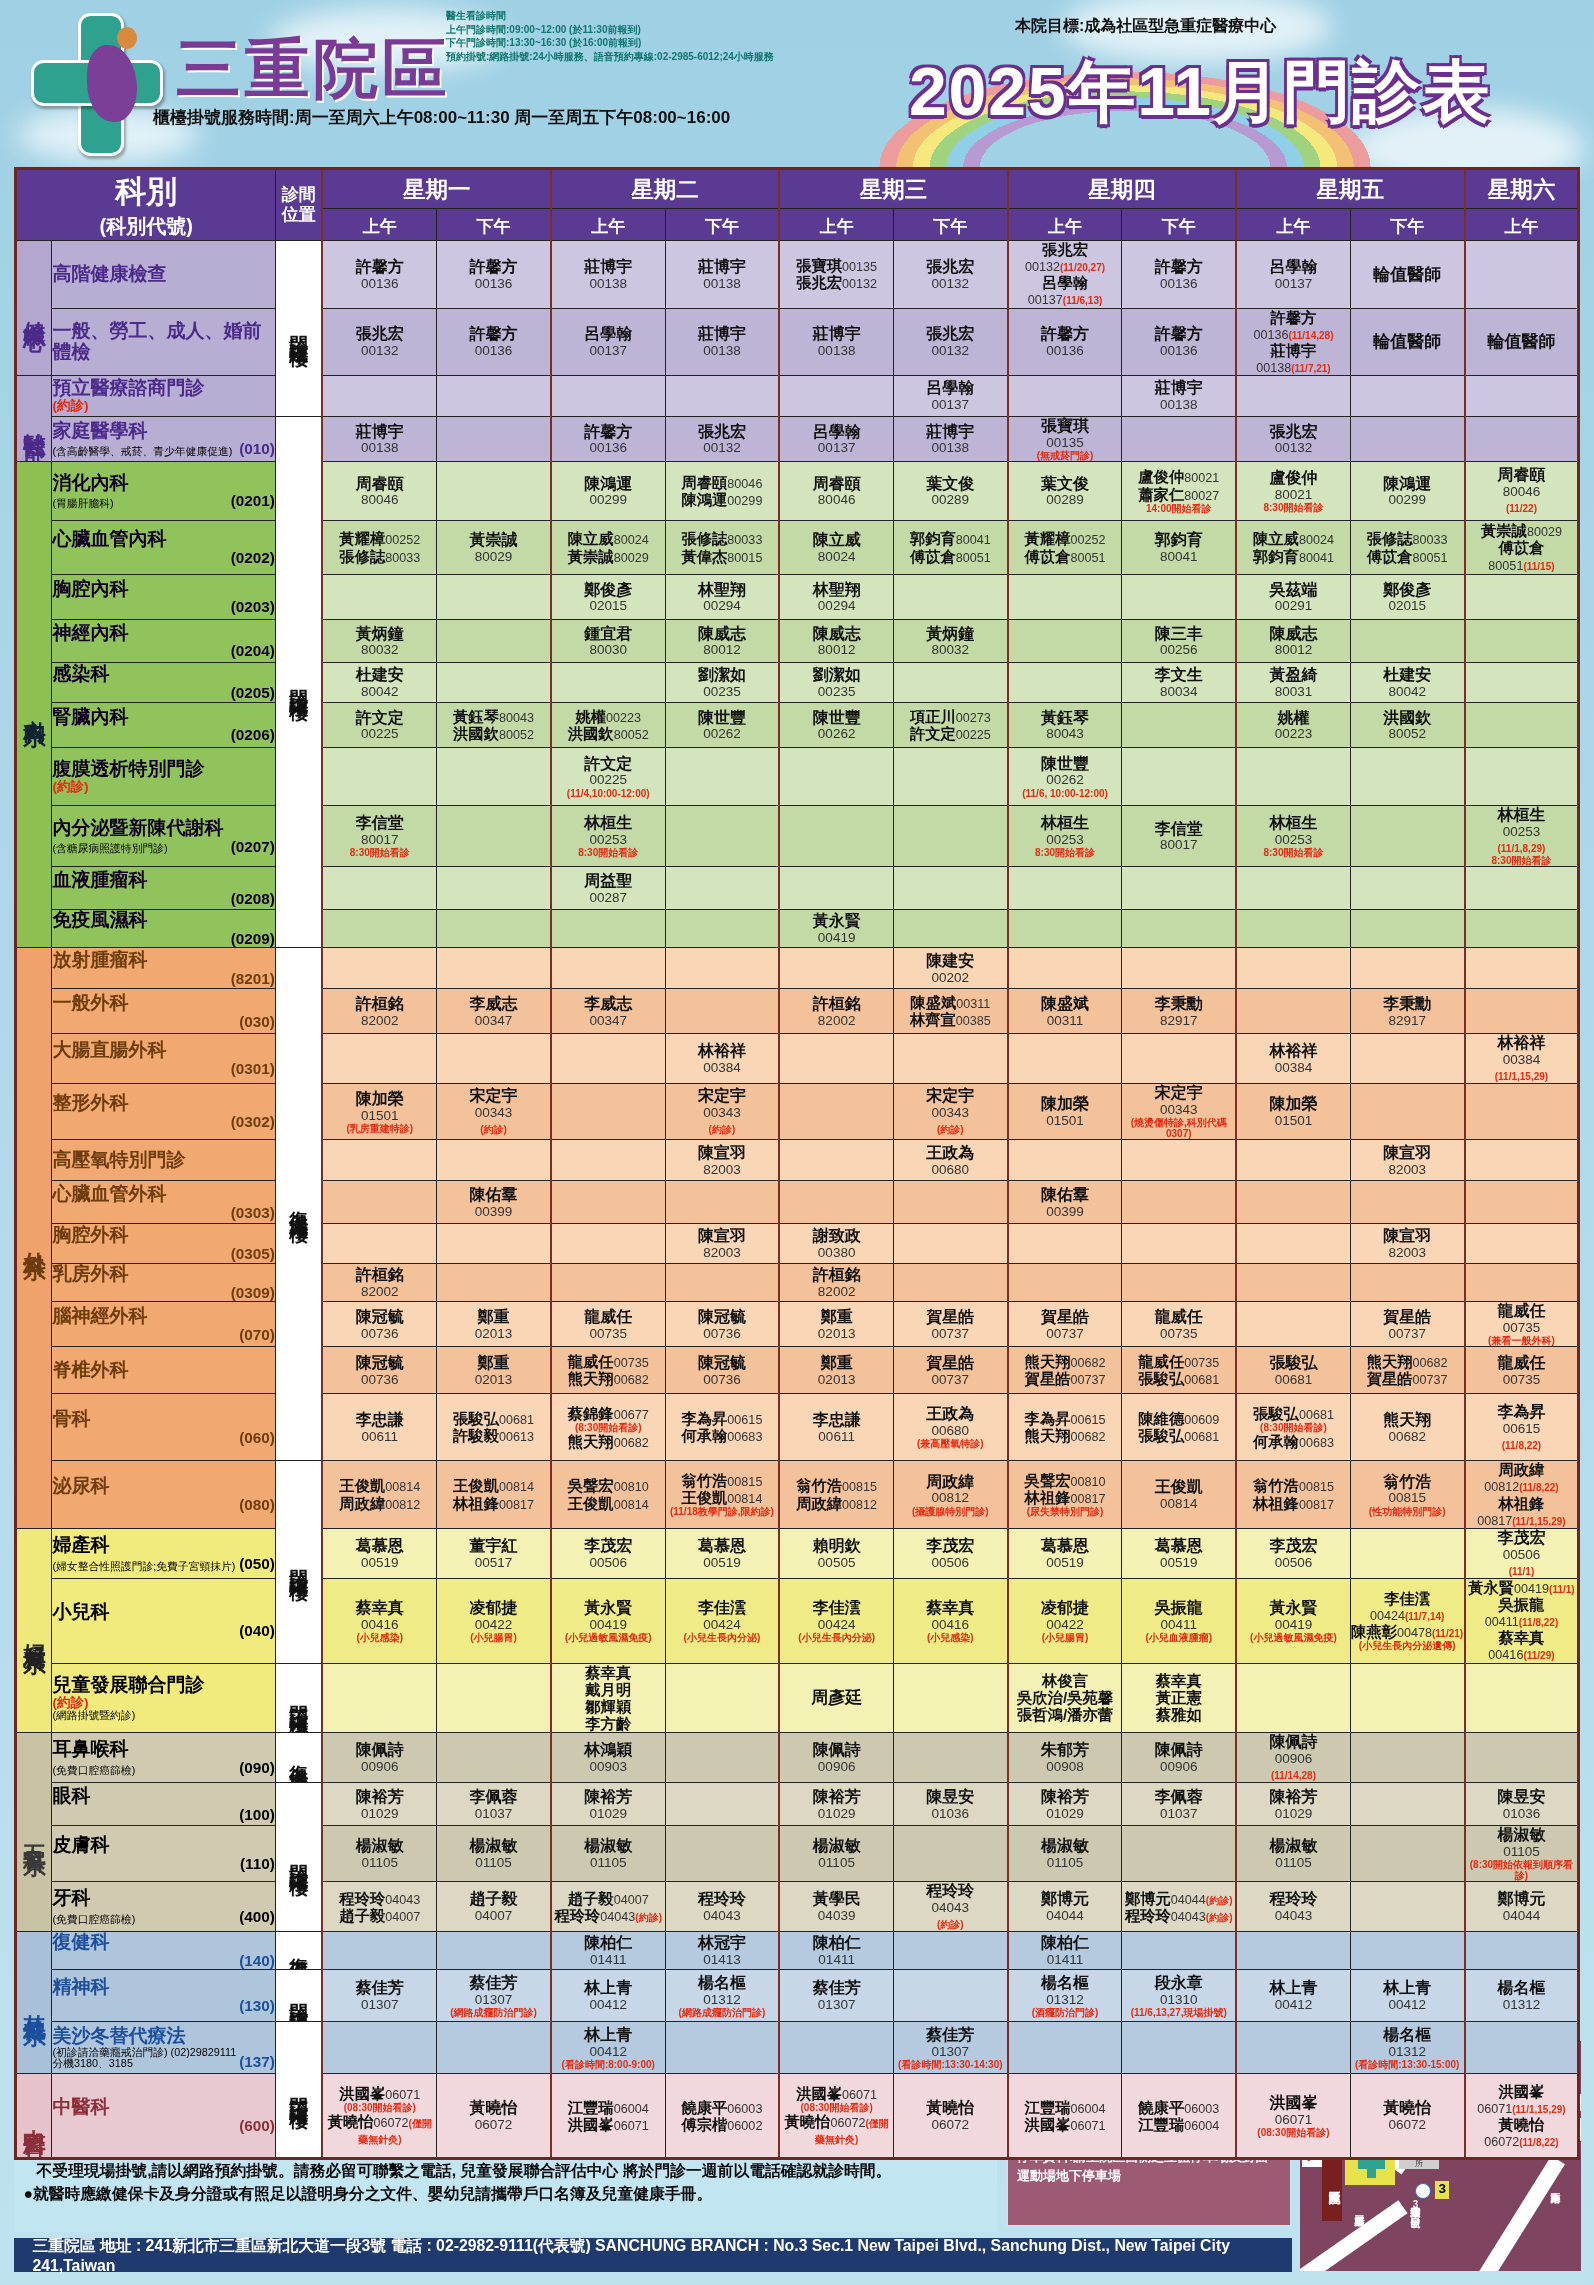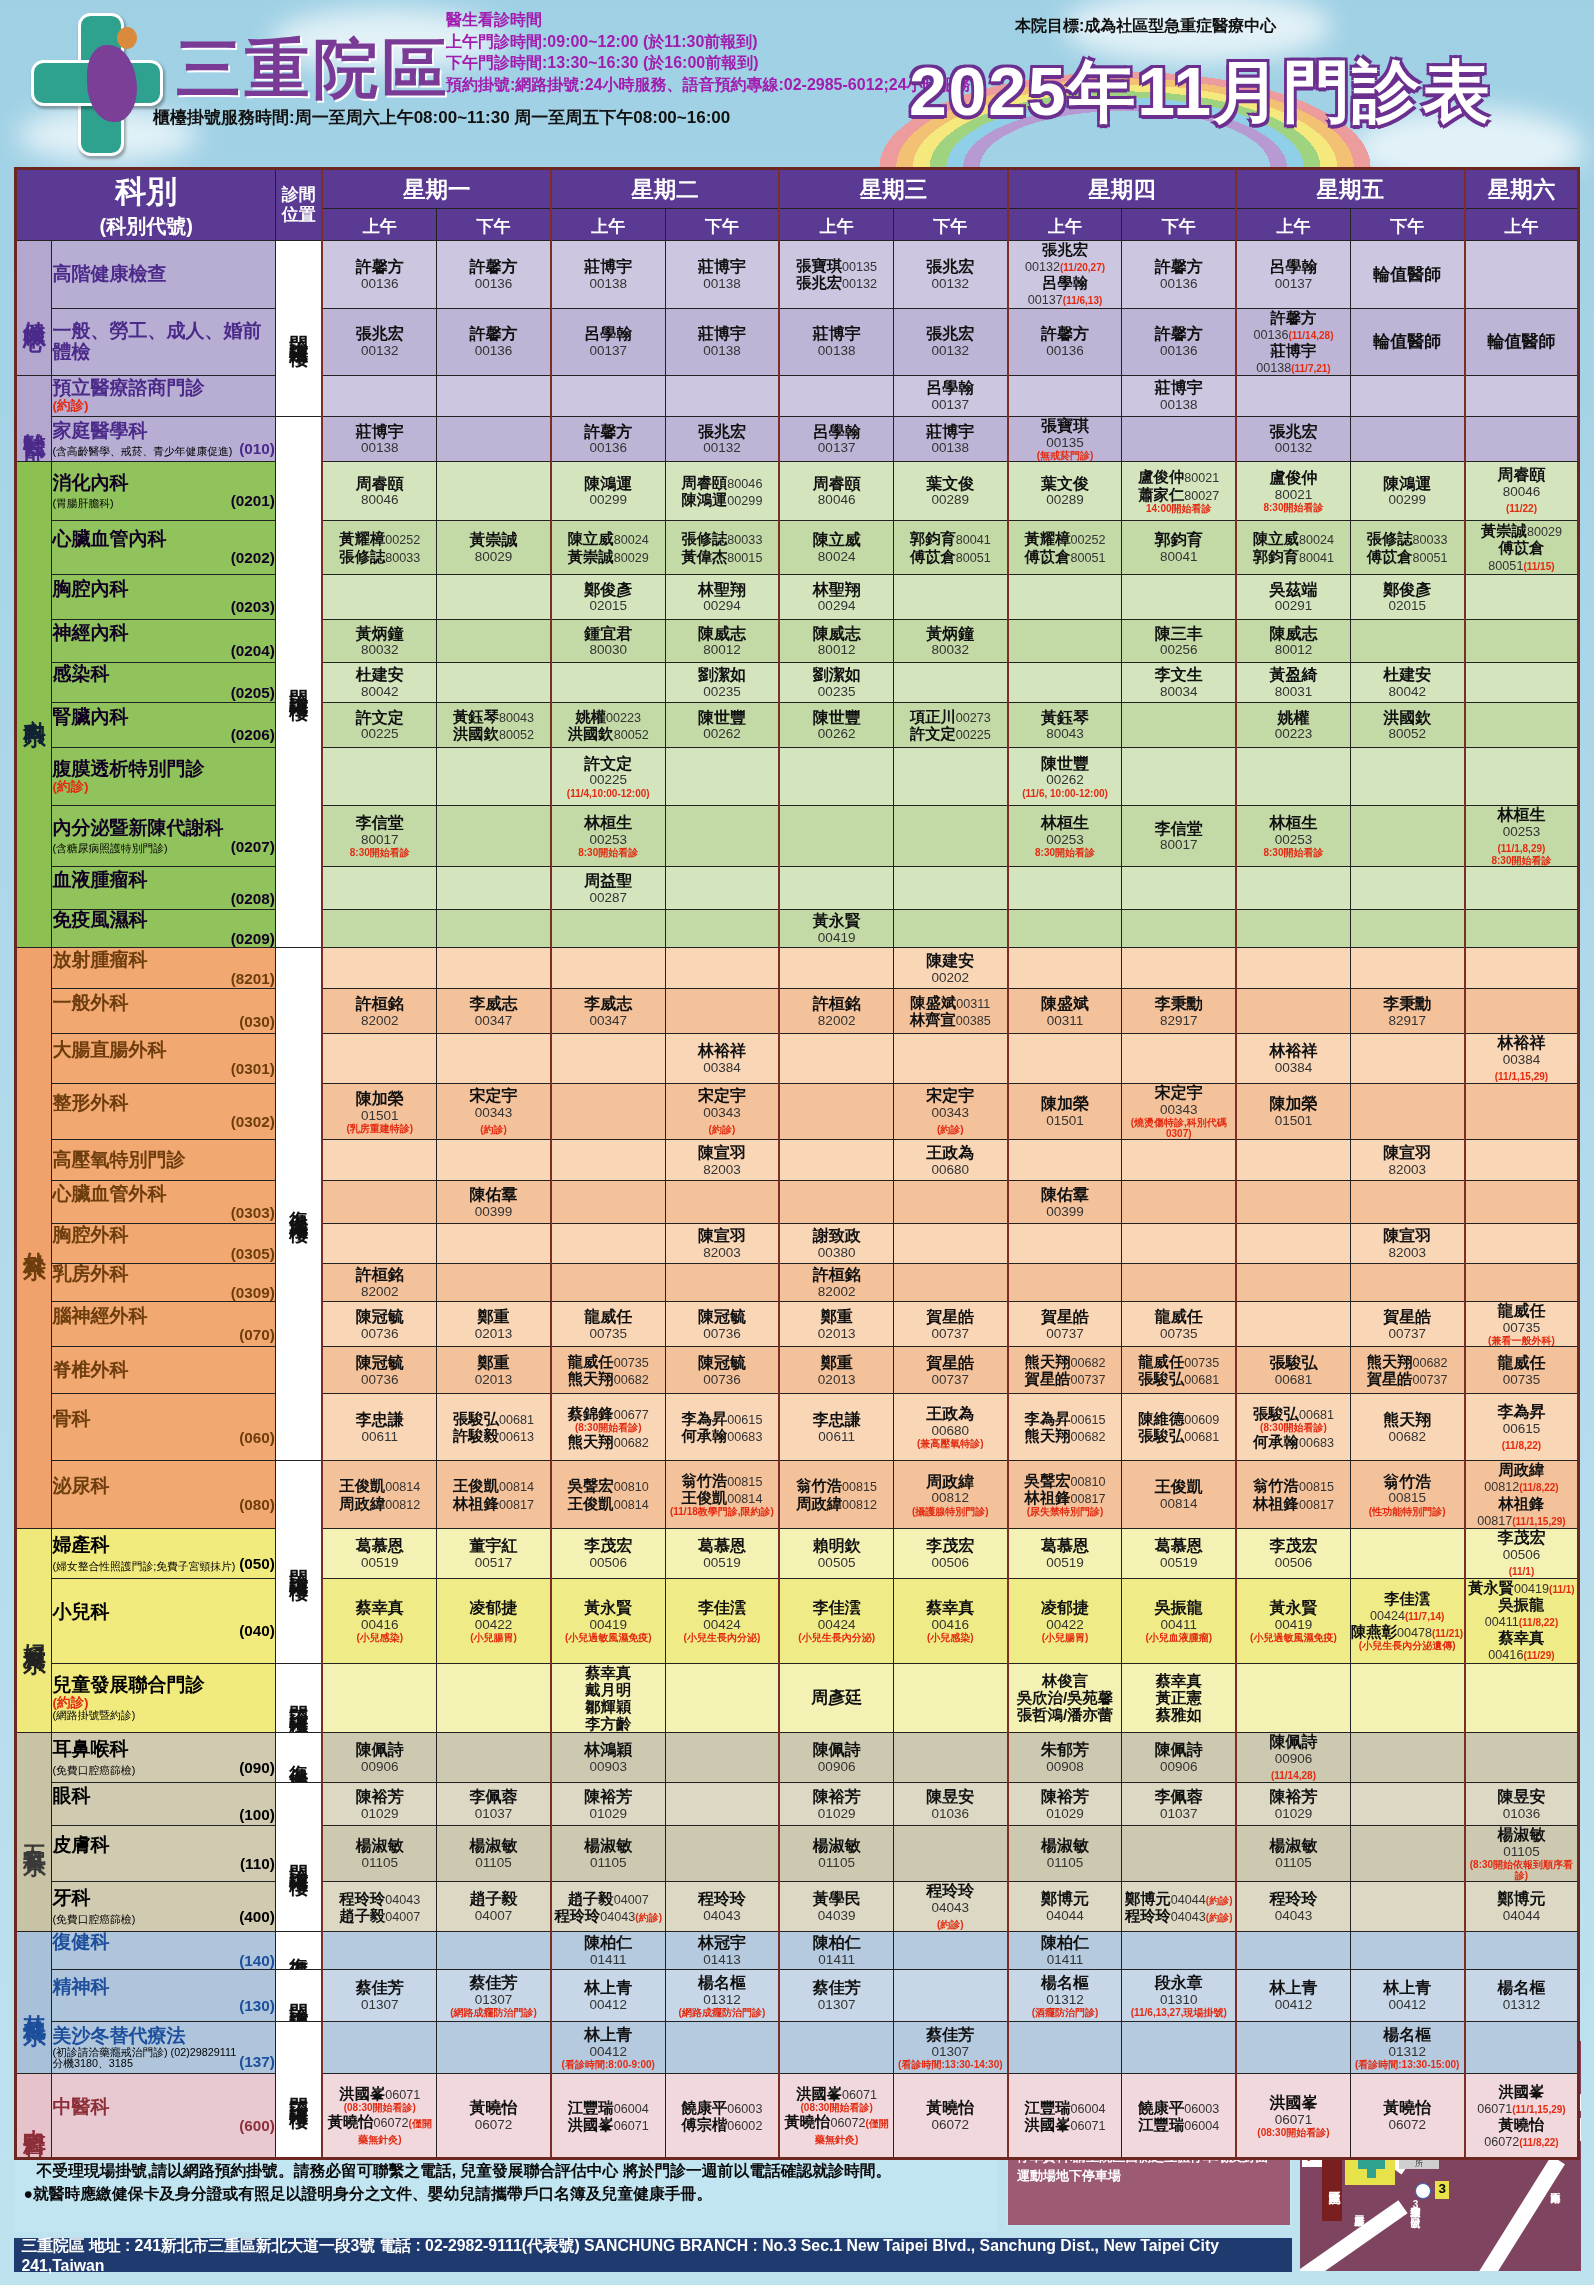--- a/index.html
+++ b/index.html
@@ -11,21 +11,21 @@
   .cloud{position:absolute;background:#eef7fb;border-radius:50%;filter:blur(12.6px);opacity:.85;}
   
   .hdr{position:absolute;left:0;top:0;width:1595px;height:165px;}
   .logo{position:absolute;left:31px;top:12.6px;width:135px;height:142px;}
   .logo .bar{position:absolute;background:#2fa18f;border:3.6px solid #fff;border-radius:12.6px;box-shadow:1.8px 2.7px 2.7px rgba(0,0,0,.3);}
   .logo .v{left:47px;top:0;width:40px;height:137px;}
   .logo .h{left:0;top:47px;width:126px;height:40px;}
   .logo .fig{position:absolute;left:56px;top:32px;width:50px;height:77px;background:#7b3f98;border-radius:40% 60% 45% 55%;}
   .logo .dot{position:absolute;left:86px;top:14.4px;width:20px;height:21.6px;background:#d98a3d;border-radius:50%;}
   .brand{position:absolute;left:176px;top:25px;font-size:65px;font-weight:bold;color:#7a3b96;text-shadow:1.8px 1.8px 0 #fff;letter-spacing:3.6px;font-family:"Liberation Serif","DejaVu Serif",serif;}
-  .docinfo{position:absolute;left:446px;top:9px;font-size:16px;line-height:1.35;color:#a21caf;font-weight:bold;}
+  .docinfo{position:absolute;left:446px;top:9px;font-size:10px;line-height:1.35;color:#0f766e;font-weight:bold;}
   .phoneinfo{position:absolute;left:153px;top:106px;font-size:17px;line-height:1.4;color:#111;font-weight:bold;}
   .goal{position:absolute;left:1015px;top:16px;font-size:16px;font-weight:bold;color:#111;}
   .rainbow{position:absolute;left:846px;top:59px;width:558px;height:108px;overflow:hidden;z-index:0;}
   .rainbow:before{content:"";position:absolute;left:0;top:0;width:558px;height:216px;border-radius:50%;
     background:radial-gradient(closest-side,transparent 52%,#b79ad1 52% 58%,#8fd0e8 58% 64%,#9fd37f 64% 70%,#f5e97e 70% 76%,#f3c173 76% 82%,#ec9c9c 82% 88%,transparent 88%);}
   .bigtitle{position:absolute;left:909px;top:47px;z-index:2;font-size:68px;font-weight:bold;color:#fff;letter-spacing:1.8px;
     text-shadow:-2.7px -2.7px 0 #6b2f8f,2.7px -2.7px 0 #6b2f8f,-2.7px 2.7px 0 #6b2f8f,2.7px 2.7px 0 #6b2f8f,0 3.6px 0 #6b2f8f;}
   
   .tblwrap{position:absolute;left:14.4px;top:167px;width:1566px;z-index:3;}
   table.sched{border-collapse:collapse;table-layout:fixed;width:1566px;border:3.6px solid #6e2620;background:#fff;}
@@ -77,21 +77,21 @@
   td.c-yel0{background:#f4f1b4;} td.c-yel1{background:#efeb86;}
   td.c-tan0{background:#dcd8c4;} td.c-tan1{background:#cdc9b1;}
   td.c-blu0{background:#c7d7e8;} td.c-blu1{background:#b5cadf;}
   td.c-pnk0{background:#f0d8dc;}
   
   .notes{position:absolute;left:14.4px;top:2041px;width:983px;height:191px;background:#c2e5f2;padding:7.2px 9px;box-sizing:border-box;}
   .notes div{font-size:15.8px;font-weight:bold;color:#0a0a0a;line-height:1.42;white-space:pre-wrap;}
   .transport{position:absolute;left:1006px;top:2045px;width:286px;height:182px;background:#9c5a74;border:2.7px solid #c2e5f2;padding:7.2px 9px;box-sizing:border-box;}
   .transport div{color:#fff;font-size:13px;font-weight:bold;line-height:1.45;}
   .addrbar{position:absolute;left:14.4px;top:2238px;width:1278px;height:34px;background:#1e3a6e;color:#fff;
-    font-size:15.8px;font-weight:bold;display:flex;align-items:center;padding-left:7px;box-sizing:border-box;}
+    font-size:15.8px;font-weight:bold;display:flex;align-items:center;padding-left:18px;box-sizing:border-box;}
   .map{position:absolute;left:1300px;top:2041px;width:281px;height:230px;background:#7e4460;overflow:hidden;}
   .map .road{position:absolute;background:#fff;}
   .map .rlabel{position:absolute;color:#000;font-size:10px;font-weight:bold;}
   .map .rlabelw{position:absolute;color:#fff;font-size:10px;font-weight:bold;writing-mode:vertical-rl;text-orientation:upright;}
   .map .park{position:absolute;left:108px;top:12.6px;width:83px;height:47px;background:#2e9c8e;border:2.7px solid #d98a3d;border-radius:50%;}
   .map .parklbl{position:absolute;left:86px;top:16px;color:#fff;font-size:9px;writing-mode:vertical-rl;text-orientation:upright;}
   .map .pmark{position:absolute;width:20px;height:21.6px;background:#fff;color:#d22;font-size:16px;font-weight:bold;text-align:center;line-height:21.6px;}
   .map .hosp{position:absolute;left:21.6px;top:101px;width:20px;height:79px;background:#7a1f1f;color:#fff;font-size:11.7px;font-weight:bold;writing-mode:vertical-rl;text-orientation:upright;text-align:center;}
   .map .bldg{position:absolute;left:45px;top:104px;width:50px;height:40px;background:#e8e24a;}
   .map .cross{position:absolute;left:58px;top:110px;width:27px;height:27px;background:

